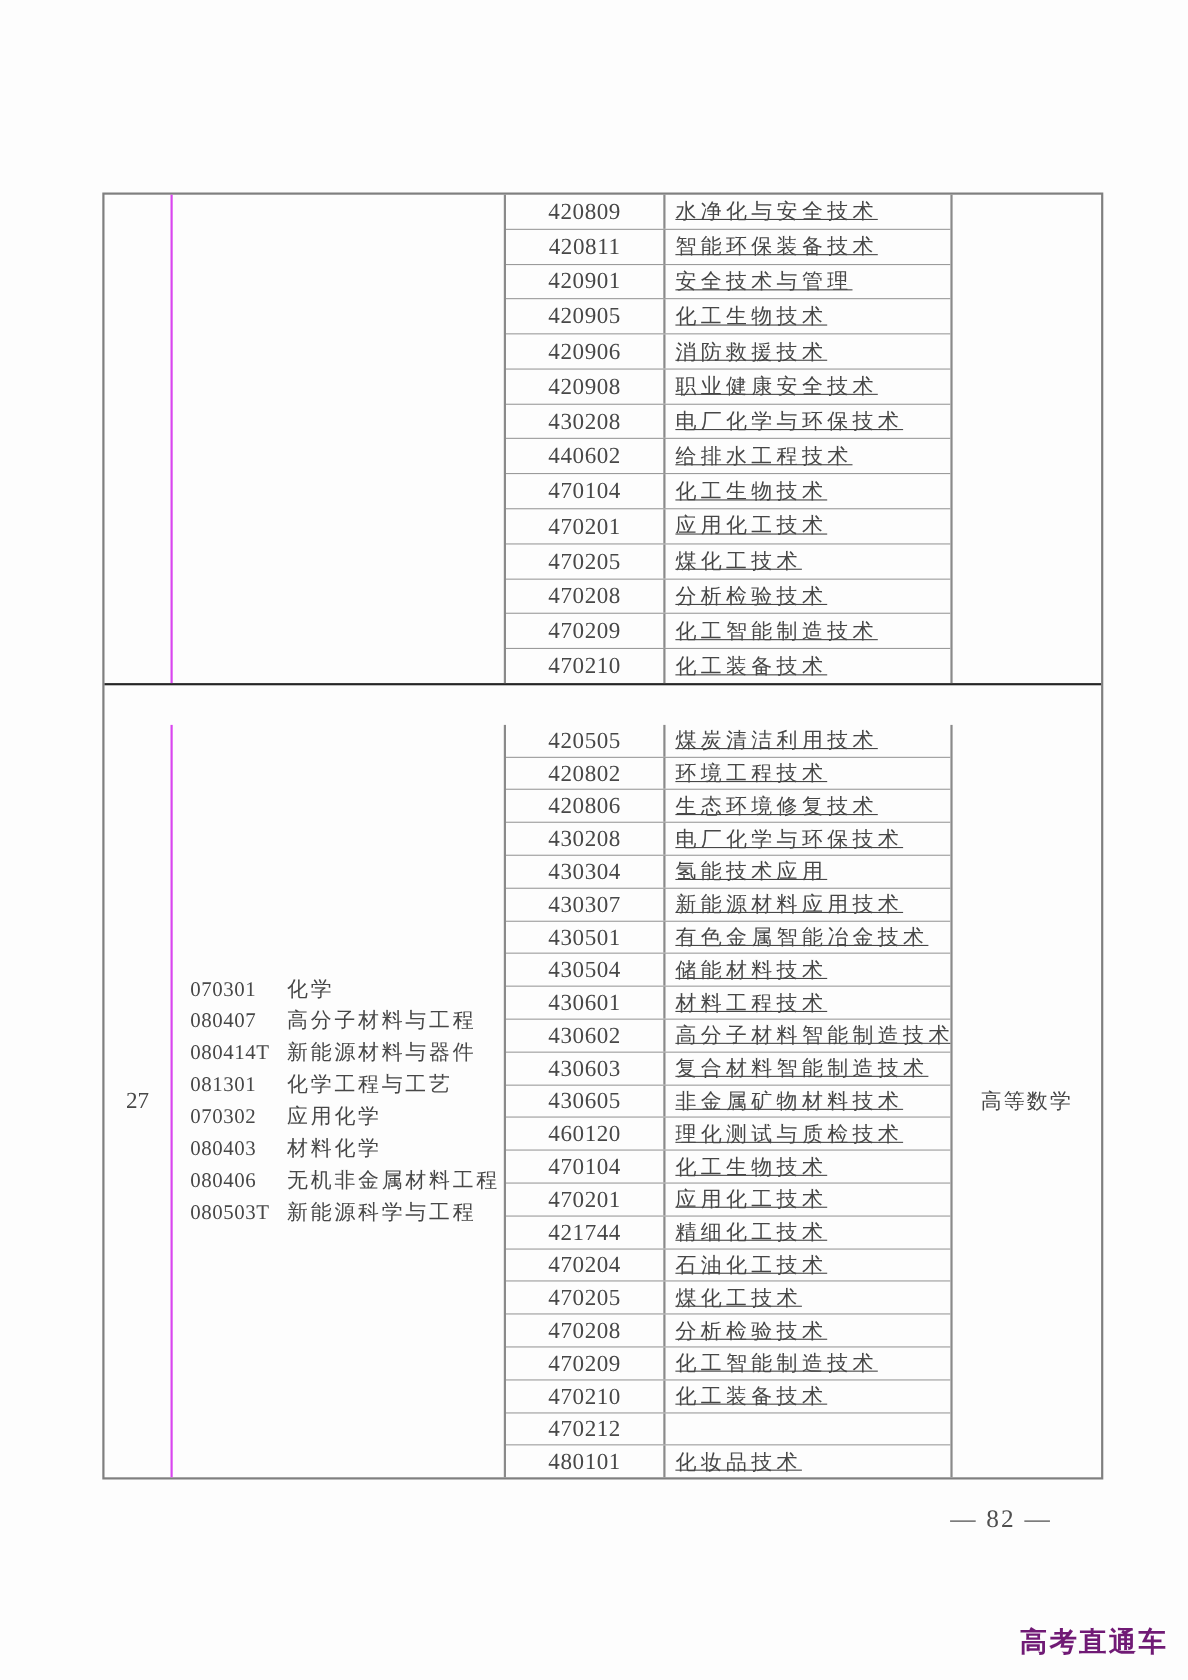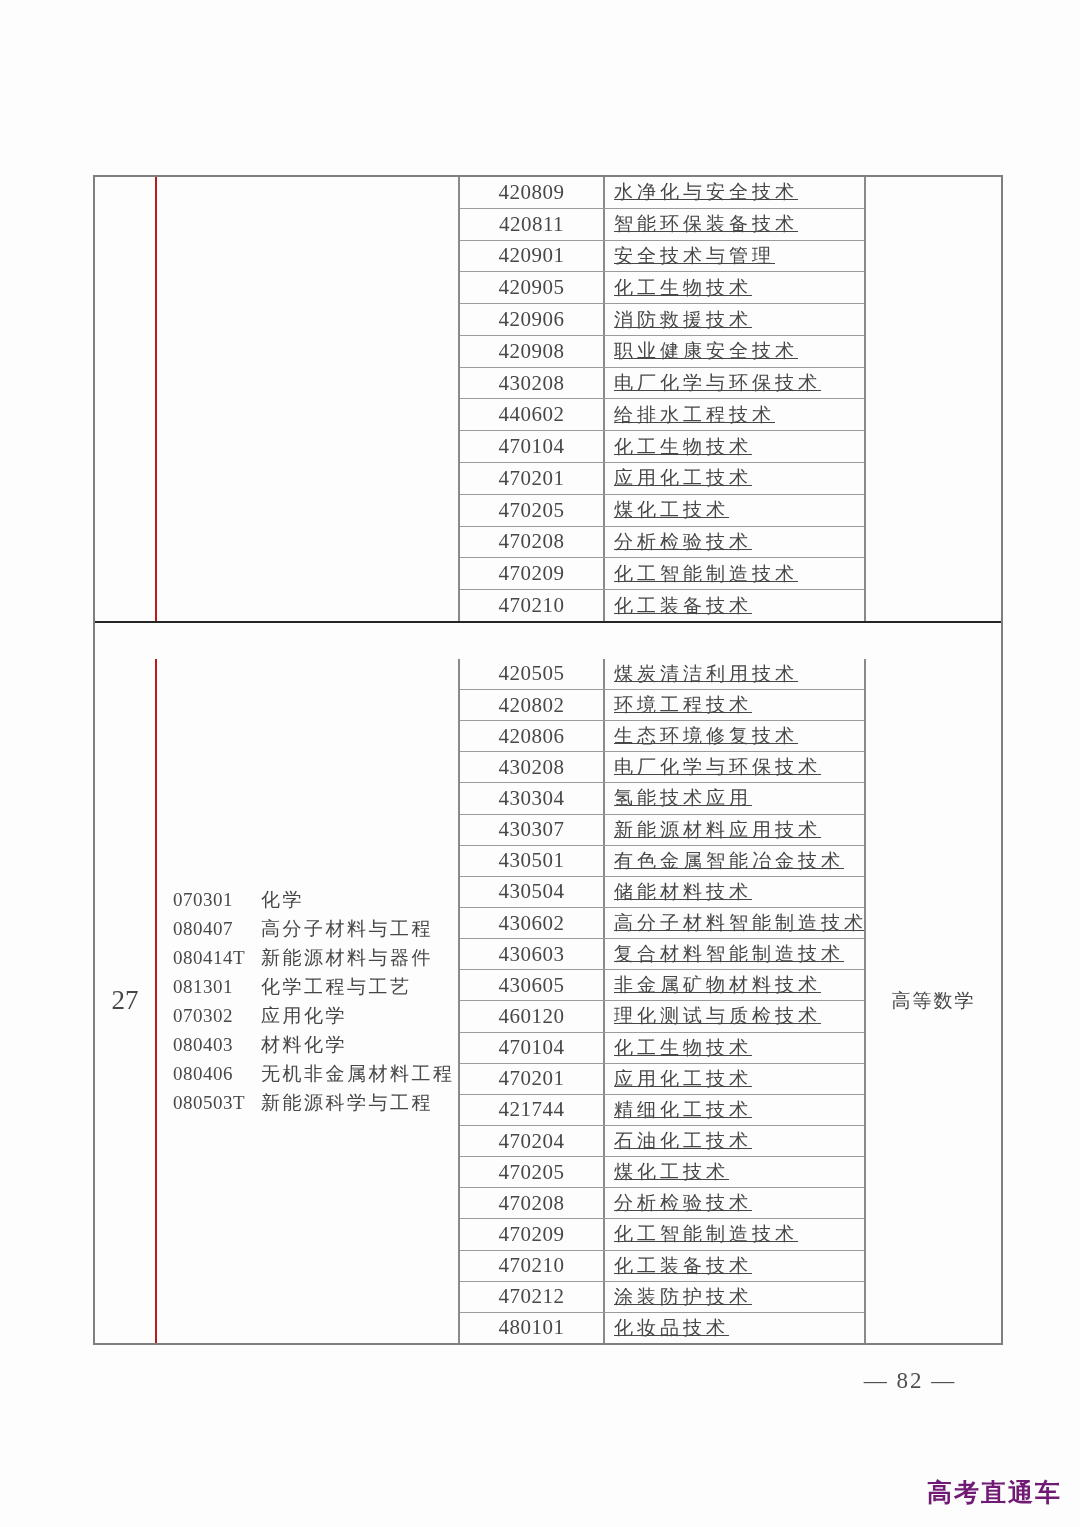--- a/index.html
+++ b/index.html
@@ -22,24 +22,24 @@
     display: flex;
     flex-direction: column;
     background: #fdfdfd;
     gap: 36px;
   }
   .section { display: flex; flex-direction: row; box-sizing: border-box; min-height: 0; }
   .section.sep { border-bottom: 2px solid #262626; }
 
   .col-no {
     width: 62px; flex: none;
-    border-right: 2px solid #b91c1c;
+    border-right: 2px solid #d946ef;
     box-sizing: border-box;
     display: flex; align-items: center; justify-content: center;
-    font-size: 27px;
+    font-size: 21px;
   }
   .col-majors {
     width: 303px; flex: none;
     border-right: 2px solid #8a8a8a;
     box-sizing: border-box;
     display: flex; flex-direction: column; justify-content: center;
     padding-left: 16px;
   }
   .major-line {
     display: flex; align-items: baseline;
@@ -239,20 +239,24 @@
           </div>
           <div class="trow">
             <div class="code">430501</div>
             <div class="name">有色金属智能冶金技术</div>
           </div>
           <div class="trow">
             <div class="code">430504</div>
             <div class="name">储能材料技术</div>
           </div>
           <div class="trow">
+            <div class="code">430601</div>
+            <div class="name">材料工程技术</div>
+          </div>
+          <div class="trow">
             <div class="code">430602</div>
             <div class="name">高分子材料智能制造技术</div>
           </div>
           <div class="trow">
             <div class="code">430603</div>
             <div class="name">复合材料智能制造技术</div>
           </div>
           <div class="trow">
             <div class="code">430605</div>
             <div class="name">非金属矿物材料技术</div>
@@ -288,21 +292,20 @@
           <div class="trow">
             <div class="code">470209</div>
             <div class="name">化工智能制造技术</div>
           </div>
           <div class="trow">
             <div class="code">470210</div>
             <div class="name">化工装备技术</div>
           </div>
           <div class="trow">
             <div class="code">470212</div>
-            <div class="name">涂装防护技术</div>
           </div>
           <div class="trow">
             <div class="code">480101</div>
             <div class="name">化妆品技术</div>
           </div>
         </div>
         <div class="col-subject">高等数学</div>
       </div>
     </div>
 

